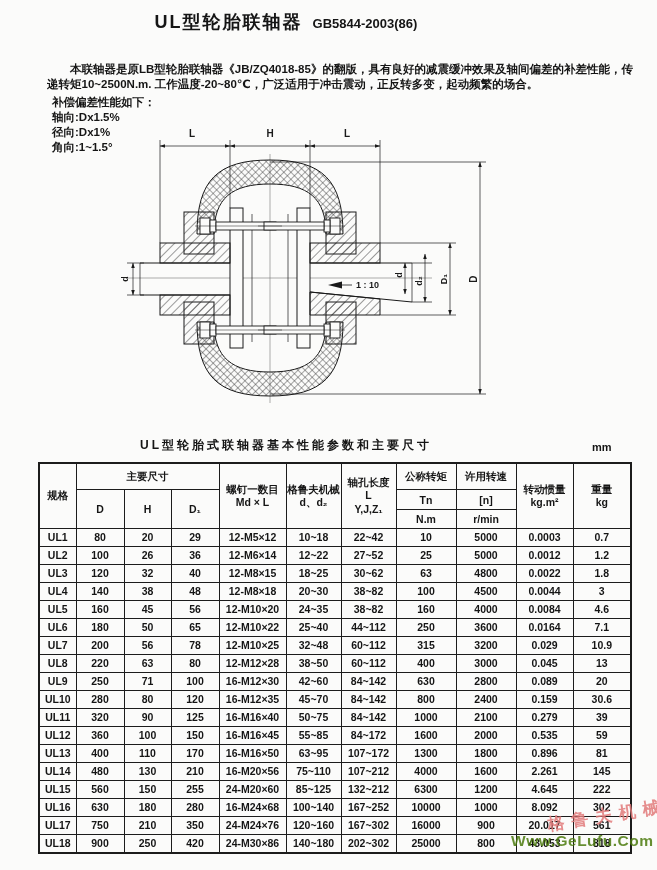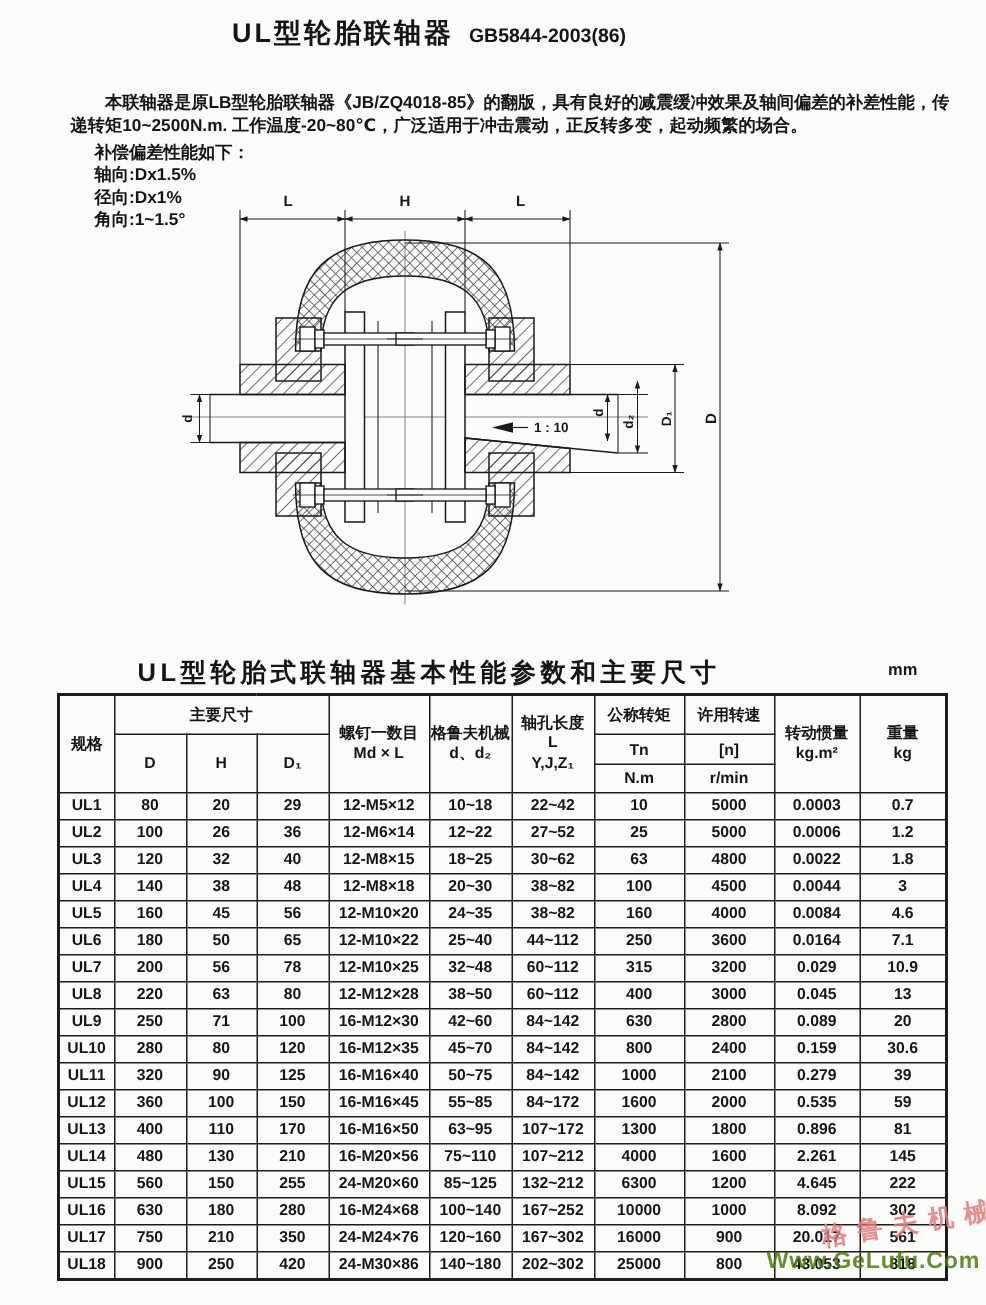--- a/index.html
+++ b/index.html
@@ -14,30 +14,30 @@
   .page{position:relative;width:572px;height:870px;border-radius:30px;}
 
   
   .title{position:absolute;top:10px;left:0;width:100%;text-align:center;white-space:nowrap;}
   .title .main{font-size:18px;font-weight:bold;letter-spacing:2px;}
   .title .std{font-size:13px;font-weight:bold;margin-left:10px;}
 
   
   .intro{position:absolute;top:50px;left:35px;width:615px;font-size:11.5px;line-height:15px;font-weight:bold;}
   .intro p{margin:12px;text-indent:2em;}
-  .perf{position:absolute;top:95px;left:63px;font-size:11.5px;line-height:15px;font-weight:bold;}
+  .perf{position:absolute;top:95px;left:52px;font-size:11.5px;line-height:15px;font-weight:bold;}
   .perf div{margin:0;}
 
   
   .diagram{position:absolute;top:122px;left:100px;width:465px;height:300px;}
   .diagram svg{display:block;}
   .diagram text{font-family:"Liberation Sans","DejaVu Sans",sans-serif;font-weight:bold;fill:#1a1a1a;}
 
   
-  .tbl-title{position:absolute;top:437px;left:0;width:100%;text-align:center;font-size:17px;font-weight:bold;letter-spacing:3px;}
+  .tbl-title{position:absolute;top:437px;left:0;width:100%;text-align:center;font-size:12px;font-weight:bold;letter-spacing:3px;}
   .tbl-unit{position:absolute;top:441px;left:592px;font-size:11px;font-weight:bold;letter-spacing:0;text-align:right;}
 
   
   table.spec{
     position:absolute;top:462px;left:38px;width:592px;
     border-collapse:collapse;table-layout:fixed;
     font-size:10.5px;font-weight:bold;
   }
   table.spec th,table.spec td{
     border:1px solid #1c1c1c;
@@ -267,21 +267,21 @@
         <tr>
           <td>UL2</td>
           <td>100</td>
           <td>26</td>
           <td>36</td>
           <td>12-M6×14</td>
           <td>12~22</td>
           <td>27~52</td>
           <td>25</td>
           <td>5000</td>
-          <td>0.0006</td>
+          <td>0.0012</td>
           <td>1.2</td>
         </tr>
         <tr>
           <td>UL3</td>
           <td>120</td>
           <td>32</td>
           <td>40</td>
           <td>12-M8×15</td>
           <td>18~25</td>
           <td>30~62</td>

